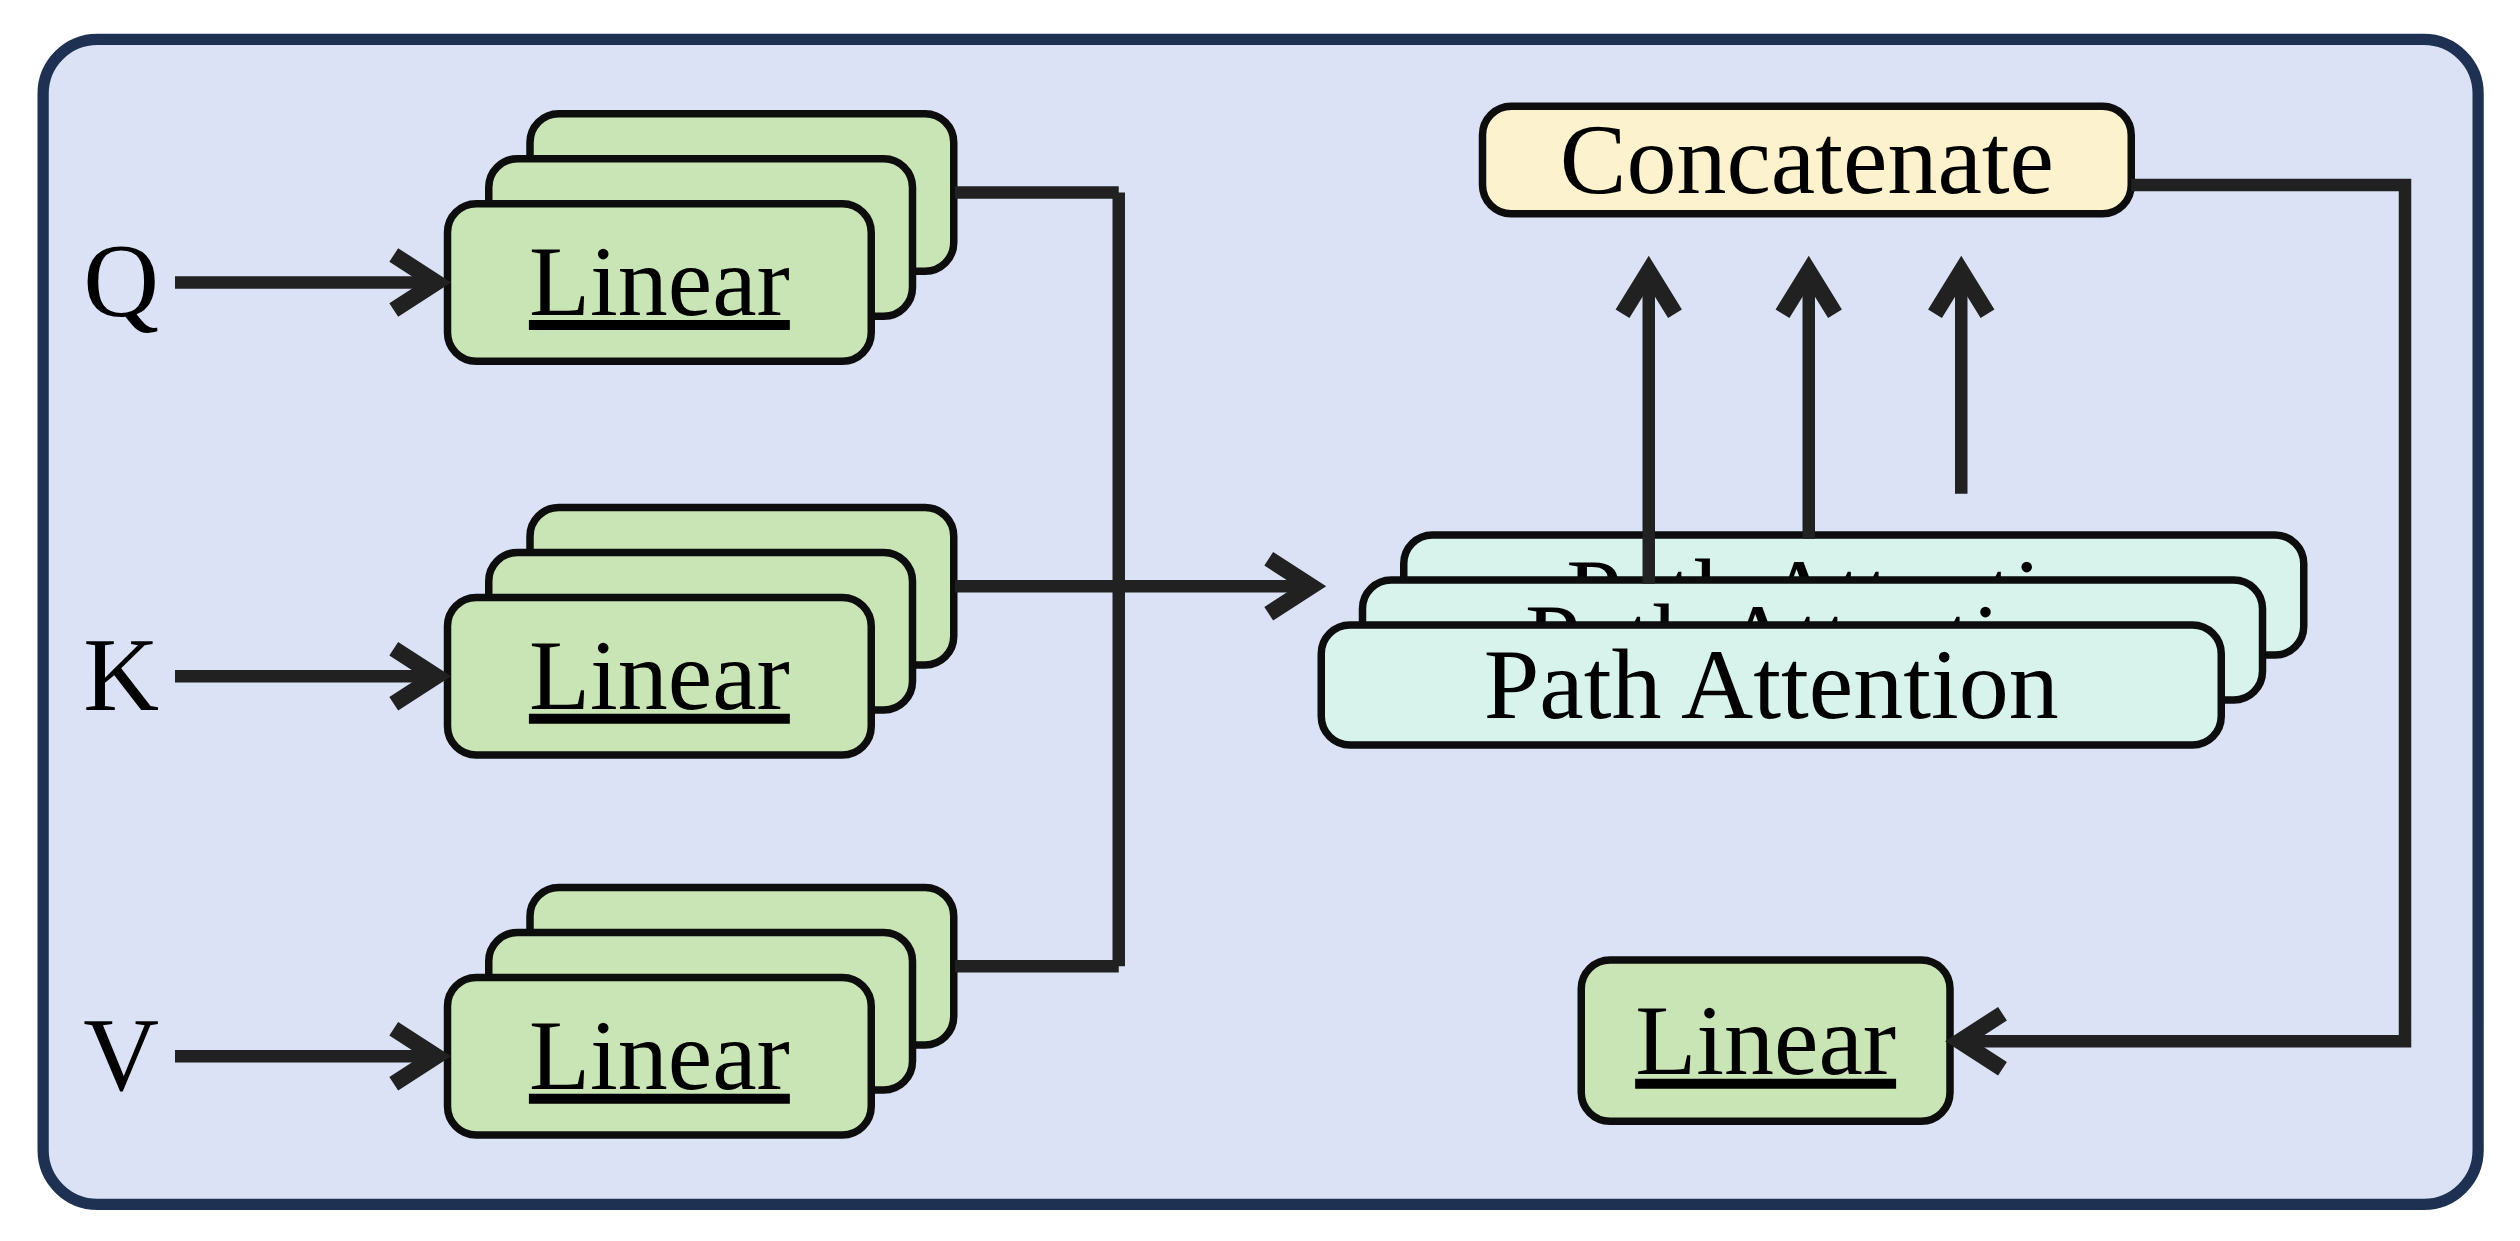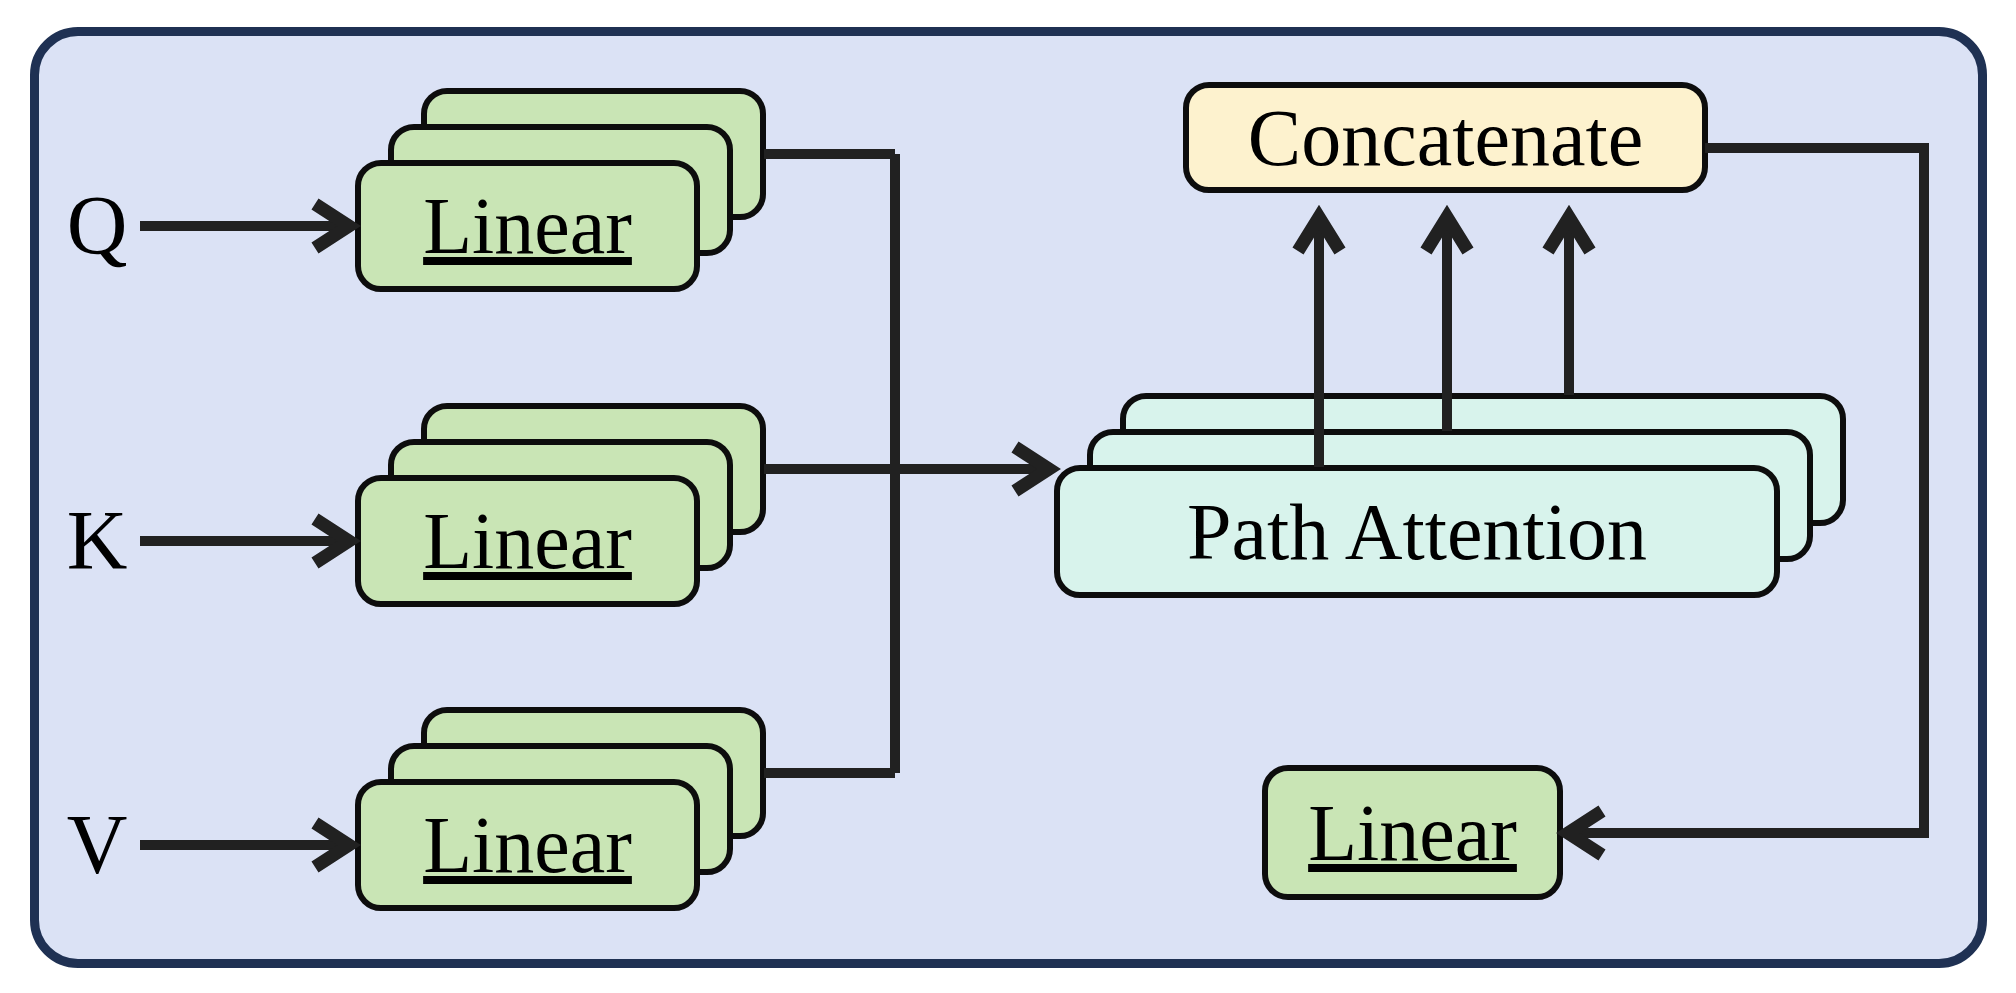--- a/index.html
+++ b/index.html
@@ -46,24 +46,24 @@
     width:110px;height:100px;
     display:flex;align-items:center;justify-content:center;
     font-size:84px;line-height:1;
   }
   
   .lin{width:345px;height:132px;}
   .q-back {left:421px;top:88px;}  .q-mid {left:388px;top:124px;} .q-front {left:355px;top:160px;}
   .k-back {left:421px;top:403px;} .k-mid {left:388px;top:439px;} .k-front {left:355px;top:475px;}
   .v-back {left:421px;top:707px;} .v-mid {388px;left:388px;top:743px;} .v-front {left:355px;top:779px;}
   
-  .pa{width:726px;height:133px;}
+  .pa{width:726px;height:102px;margin-top:32px;}
   .pa-back {left:1120px;top:393px;} .pa-mid {left:1087px;top:429px;} .pa-front {left:1054px;top:465px;}
   
-  .concat{left:1183px;top:82px;width:525px;height:111px;}
+  .concat{left:1183px;top:82px;width:525px;height:92px;align-items:flex-end;}
   
   .out-linear{left:1262px;top:765px;width:301px;height:135px;}
   .connectors{
     position:absolute;left:0;top:0;z-index:10;
     pointer-events:none;
   }
   .connectors path{
     fill:none;
     stroke:var(--line);
     stroke-width:10;

